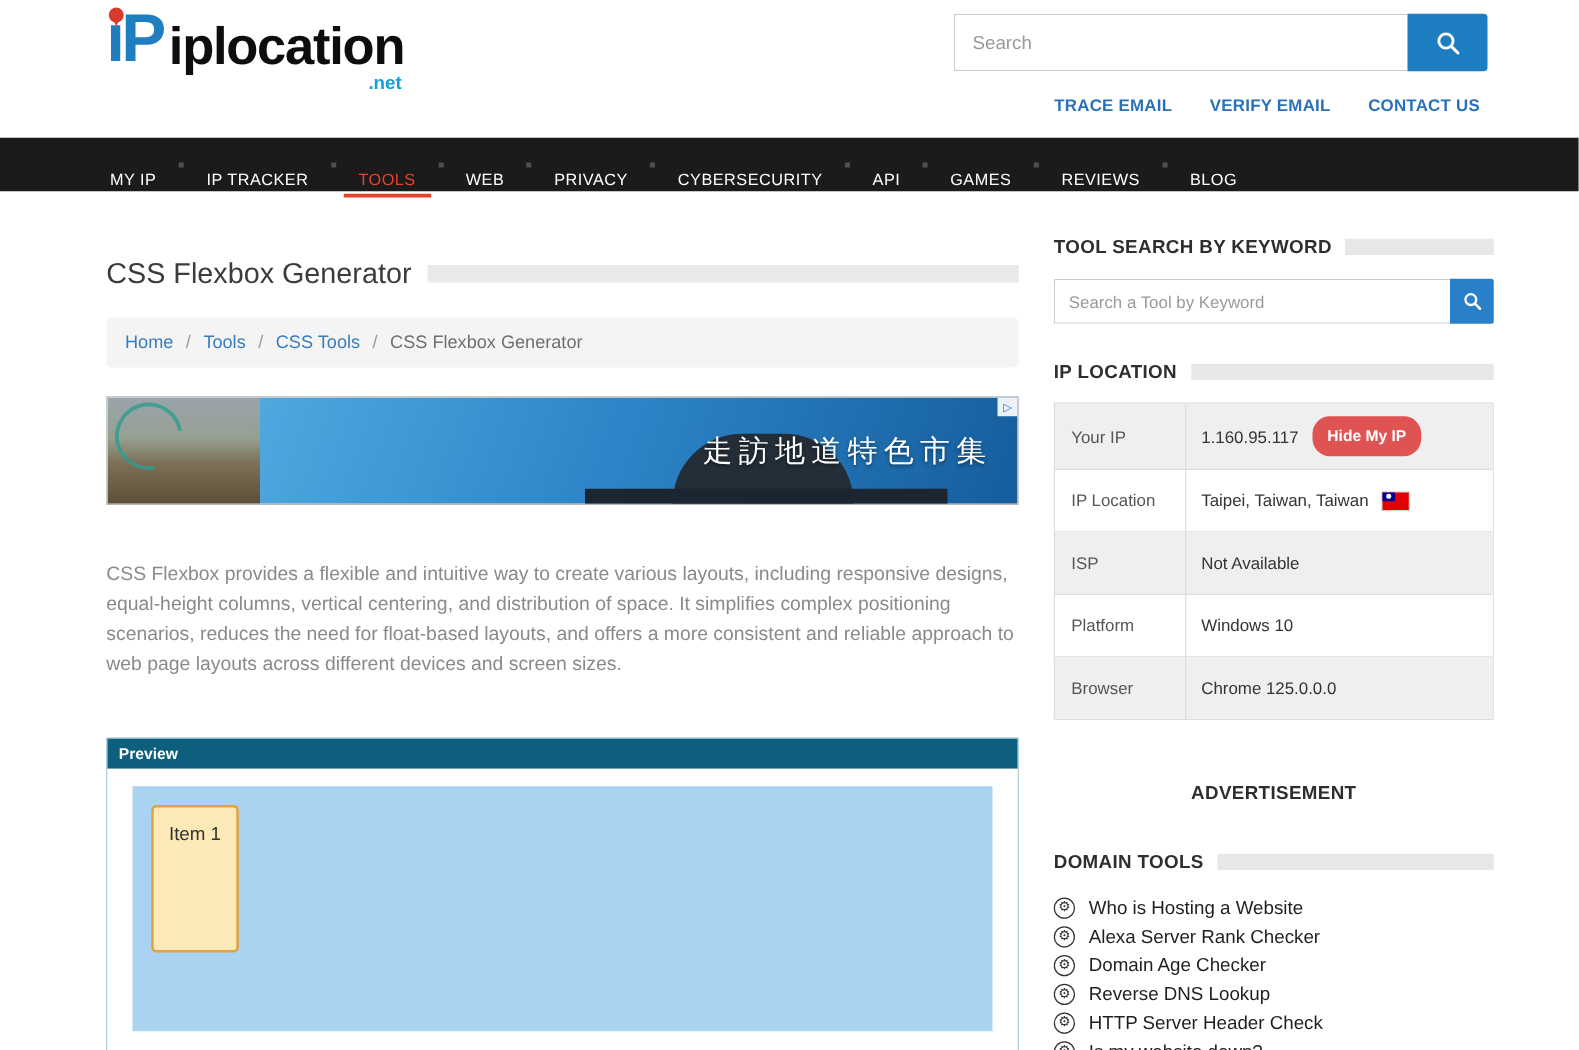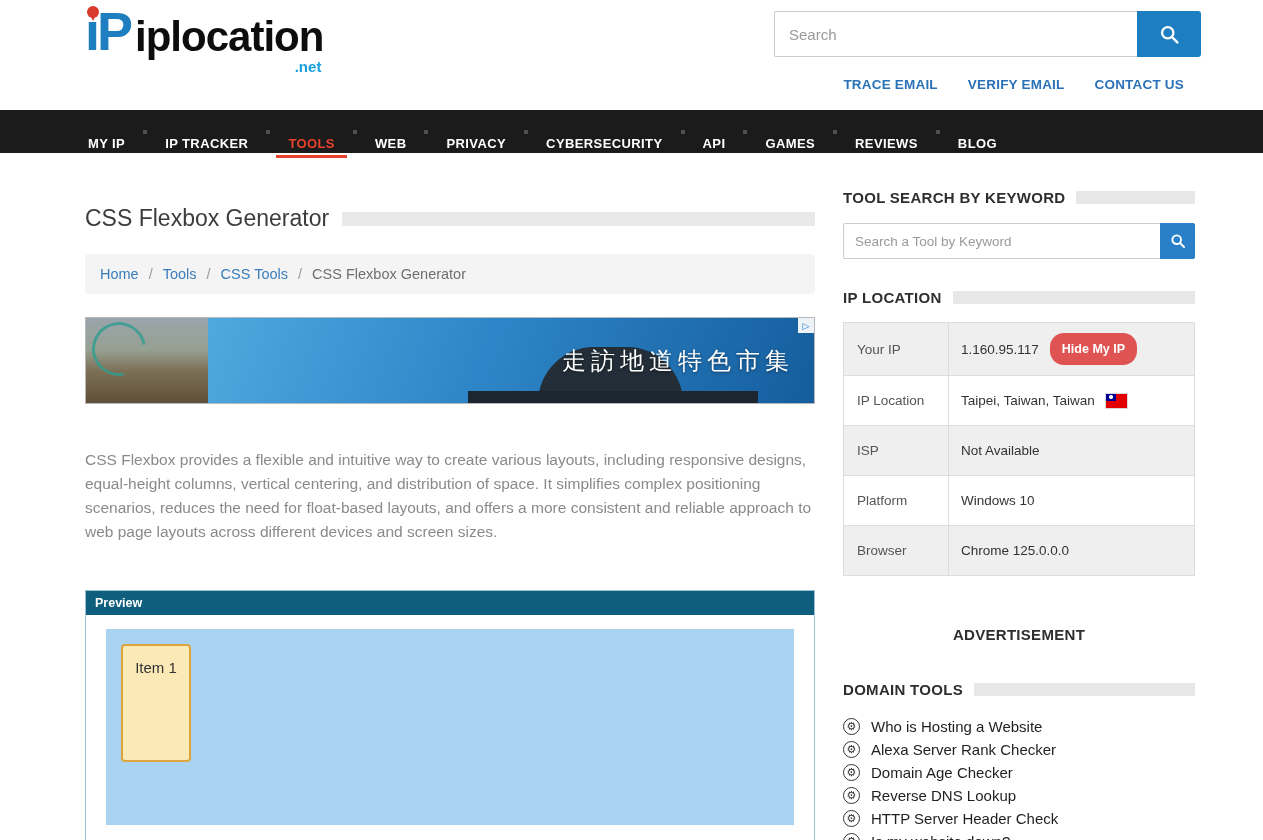--- a/index.html
+++ b/index.html
@@ -12,31 +12,31 @@
   
   .site-header { position: relative; height: 110px; background: #fff; }
   .logo { position: absolute; left: 85px; top: 4px; display: flex; cursor: pointer; }
   .logo-mark { position: relative; font-size: 54px; font-weight: 800; color: #1e7ec0; line-height: 1; letter-spacing: -3px; }
   .logo-pin { position: absolute; left: 2px; top: 2px; width: 12px; height: 12px; background: #d93a2b; border-radius: 50%; }
   .logo-pin::after { content: ""; position: absolute; left: 3px; top: 9px; border-left: 3px solid transparent; border-right: 3px solid transparent; border-top: 6px solid #d93a2b; }
   .logo-textblock { margin-left: 5px; margin-top: 12px; }
   .logo-name { font-size: 42px; font-weight: 700; color: #0d0d0d; letter-spacing: -1px; line-height: 1; }
   .logo-tld { display: block; text-align: right; color: #15a0dc; font-weight: 700; font-size: 15px; margin-top: 0px; margin-right: 2px; }
 
-  .header-search { position: absolute; top: 11px; right: 62px; display: flex; }
+  .header-search { position: absolute; top: 11px; right: 73px; display: flex; }
   .header-search input { width: 363px; height: 46px; border: 1px solid #ccc; padding: 0 14px; font-size: 15px; color: #555; outline: none; border-right: none; border-radius: 2px 0 0 2px; font-family: inherit; }
   .header-search input::placeholder { color: #9a9a9a; }
   .search-btn { width: 64px; height: 46px; background: #1d7fc1; border: none; border-radius: 0 3px 3px 0; cursor: pointer; display: flex; align-items: center; justify-content: center; }
 
   .header-links { position: absolute; top: 77px; right: 79px; display: flex; gap: 30px; }
   .header-links a { font-size: 13.5px; font-weight: 700; color: #2a72b8; text-decoration: none; cursor: pointer; letter-spacing: 0.2px; }
 
   
   .main-nav { height: 43px; background: #1b1b1b; display: flex; align-items: center; padding-left: 86px; }
-  .nav-item { color: #fff; font-size: 13px; font-weight: 700; letter-spacing: 0.4px; height: 52px; line-height: 43px; cursor: pointer; position: relative; padding: 16px 2px; white-space: nowrap; }
+  .nav-item { color: #fff; font-size: 13px; font-weight: 400; letter-spacing: 0.4px; height: 52px; line-height: 43px; cursor: pointer; position: relative; padding: 16px 2px; white-space: nowrap; }
   .nav-item.active { color: #e8412c; }
   .nav-item.active::after { content: ""; position: absolute; left: -10px; right: -10px; bottom: 0; height: 3px; background: #e8412c; }
   .nav-sep { width: 4px; height: 4px; background: #4f4f4f; margin: 0 16px; flex: none; }
 
   
   .content { display: flex; margin-top: 36px; padding-left: 85px; align-items: flex-start; }
   .main-col { width: 730px; flex: none; }
   .sidebar { width: 352px; flex: none; margin-left: 28px; }
 
   

